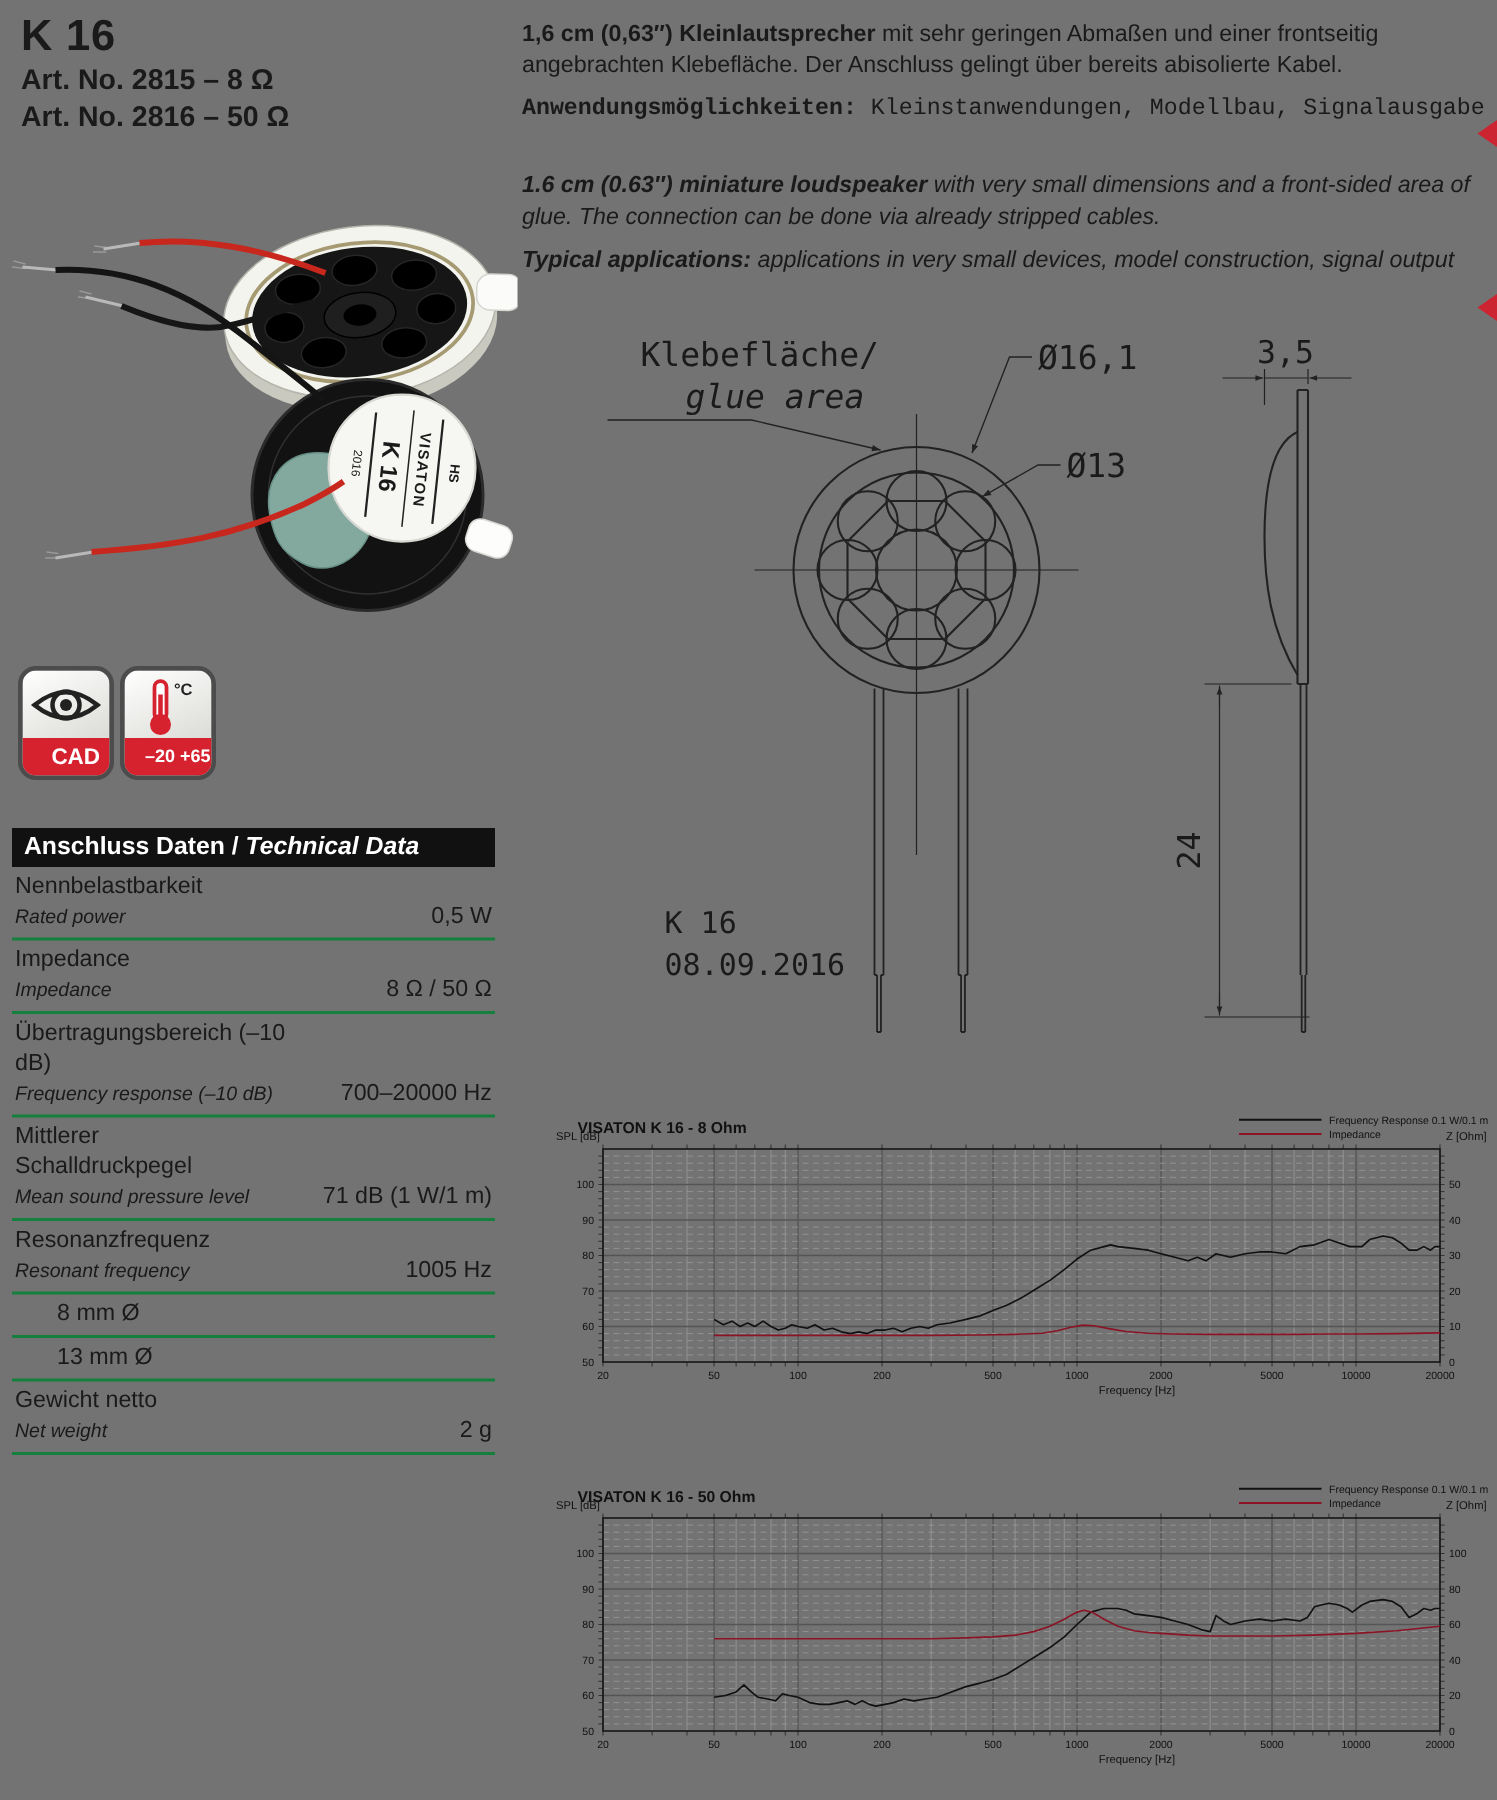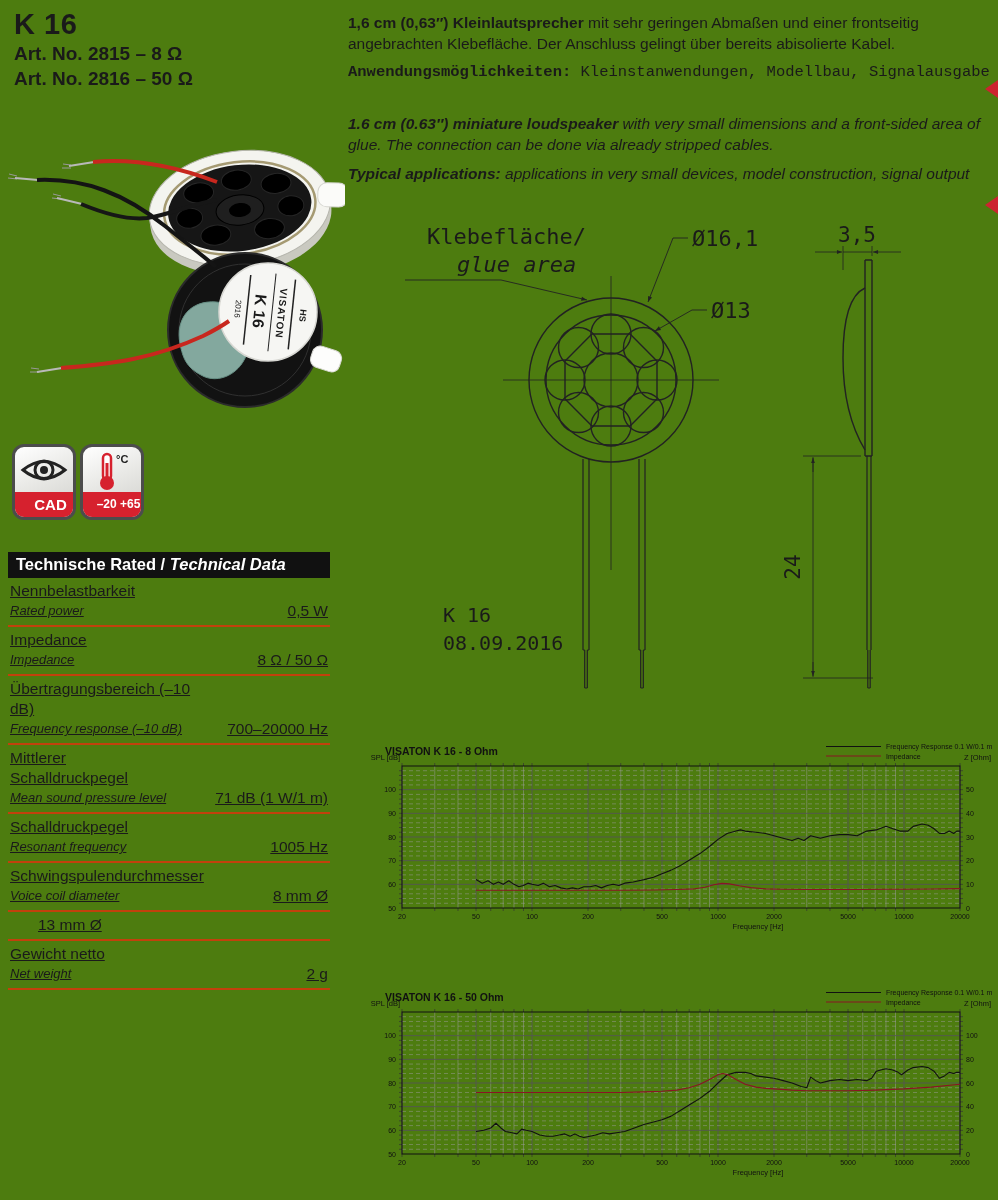--- a/index.html
+++ b/index.html
@@ -1,16 +1,16 @@
 <!DOCTYPE html>
 <html><head>
 <meta charset="utf-8">
 <style>
   html,body{margin:0;padding:0;background:#fff;}
-  #page{position:relative;width:998px;height:1200px;background:#4d7c0f;overflow:hidden;
+  #page{position:relative;width:998px;height:1200px;background:#737373;overflow:hidden;
         font-family:"Liberation Sans",sans-serif;color:#1a1a1a;}
   
   .title-block{position:absolute;left:14px;top:8px;}
   .title-block h1{margin:0;font-size:29px;font-weight:bold;letter-spacing:0.5px;}
   .title-block .art{font-size:19px;font-weight:bold;line-height:25px;}
   
   .col-right{position:absolute;left:348px;top:12px;width:644px;}
   .col-right p{margin:0;font-size:15.5px;line-height:21px;}
   .col-right p.gap{margin-top:8px;font-family:Liberation Mono, monospace;}
   .col-right p.en-block{margin-top:30px;font-style:italic;}
@@ -23,21 +23,21 @@
   .badge{position:absolute;width:58px;height:70px;border:3px solid #4c4c4c;border-radius:12px;
      background:linear-gradient(155deg,#ffffff 0%,#e9e9e6 45%,#cfcfcb 100%);overflow:hidden;}
   .badge .band{position:absolute;bottom:0;left:0;right:0;height:25px;background:#d6212e;
      color:#fff;font-weight:bold;text-align:center;padding-left:13px;}
   .badge .glyph{position:absolute;top:4px;left:0;right:0;text-align:center;}
   
   .spec-table{position:absolute;left:8px;top:552px;width:322px;}
   .spec-head{background:#111;color:#fff;font-size:16.5px;font-weight:bold;padding:3px 8px 4px;}
   .spec-head i{font-style:italic;}
   .spec-row{display:flex;justify-content:space-between;align-items:flex-end;
-     border-bottom:2px solid #c2410c;padding:3px 2px 4px;text-decoration:underline;}
+     border-bottom:2px solid #15803d;padding:3px 2px 4px;}
   .spec-labels{display:flex;flex-direction:column;}
   .spec-labels .de{font-size:15.5px;line-height:20px;}
   .spec-labels .en{font-size:13px;line-height:20px;font-style:italic;}
   .spec-value{font-size:15.5px;line-height:20px;white-space:nowrap;padding-left:28px;}
   
   .abs{position:absolute;}
   .chart-host{position:absolute;width:636px;height:200px;}
 </style>
 </head>
 <body>
@@ -130,21 +130,21 @@
         <rect x="17" y="3" width="8" height="26" rx="4" fill="#fff" stroke="#d6212e" stroke-width="2.5"></rect>
         <rect x="19.5" y="12" width="3" height="18" fill="#d6212e"></rect>
         <circle cx="21" cy="32" r="7" fill="#d6212e"></circle>
         <text x="30" y="12" font-size="11" font-weight="bold" fill="#222" font-family="Liberation Sans, sans-serif">°C</text>
       </svg>
     </div>
     <div class="band" style="font-size:12px;line-height:25px">–20 +65</div>
   </div>
 
   <div class="spec-table">
-    <div class="spec-head"><span>Technische Rated /</span> <i>Technical Data</i></div>
+    <div class="spec-head"><span>Anschluss Daten /</span> <i>Technical Data</i></div>
     <div class="spec-row">
         <div class="spec-labels">
           <span class="de">Nennbelastbarkeit</span>
           <span class="en">Rated power</span>
         </div>
         <div class="spec-value">0,5 W</div>
       </div>
     <div class="spec-row">
         <div class="spec-labels">
           <span class="de">Impedance</span>
@@ -161,30 +161,26 @@
       </div>
     <div class="spec-row">
         <div class="spec-labels">
           <span class="de">Mittlerer Schalldruckpegel</span>
           <span class="en">Mean sound pressure level</span>
         </div>
         <div class="spec-value">71 dB (1 W/1 m)</div>
       </div>
     <div class="spec-row">
         <div class="spec-labels">
-          <span class="de">Schalldruckpegel</span>
+          <span class="de">Resonanzfrequenz</span>
           <span class="en">Resonant frequency</span>
         </div>
         <div class="spec-value">1005 Hz</div>
       </div>
     <div class="spec-row">
-        <div class="spec-labels">
-          <span class="de">Schwingspulendurchmesser</span>
-          <span class="en">Voice coil diameter</span>
-        </div>
         <div class="spec-value">8 mm Ø</div>
       </div>
     <div class="spec-row">
         <div class="spec-value">13 mm Ø</div>
       </div>
     <div class="spec-row">
         <div class="spec-labels">
           <span class="de">Gewicht netto</span>
           <span class="en">Net weight</span>
         </div>

